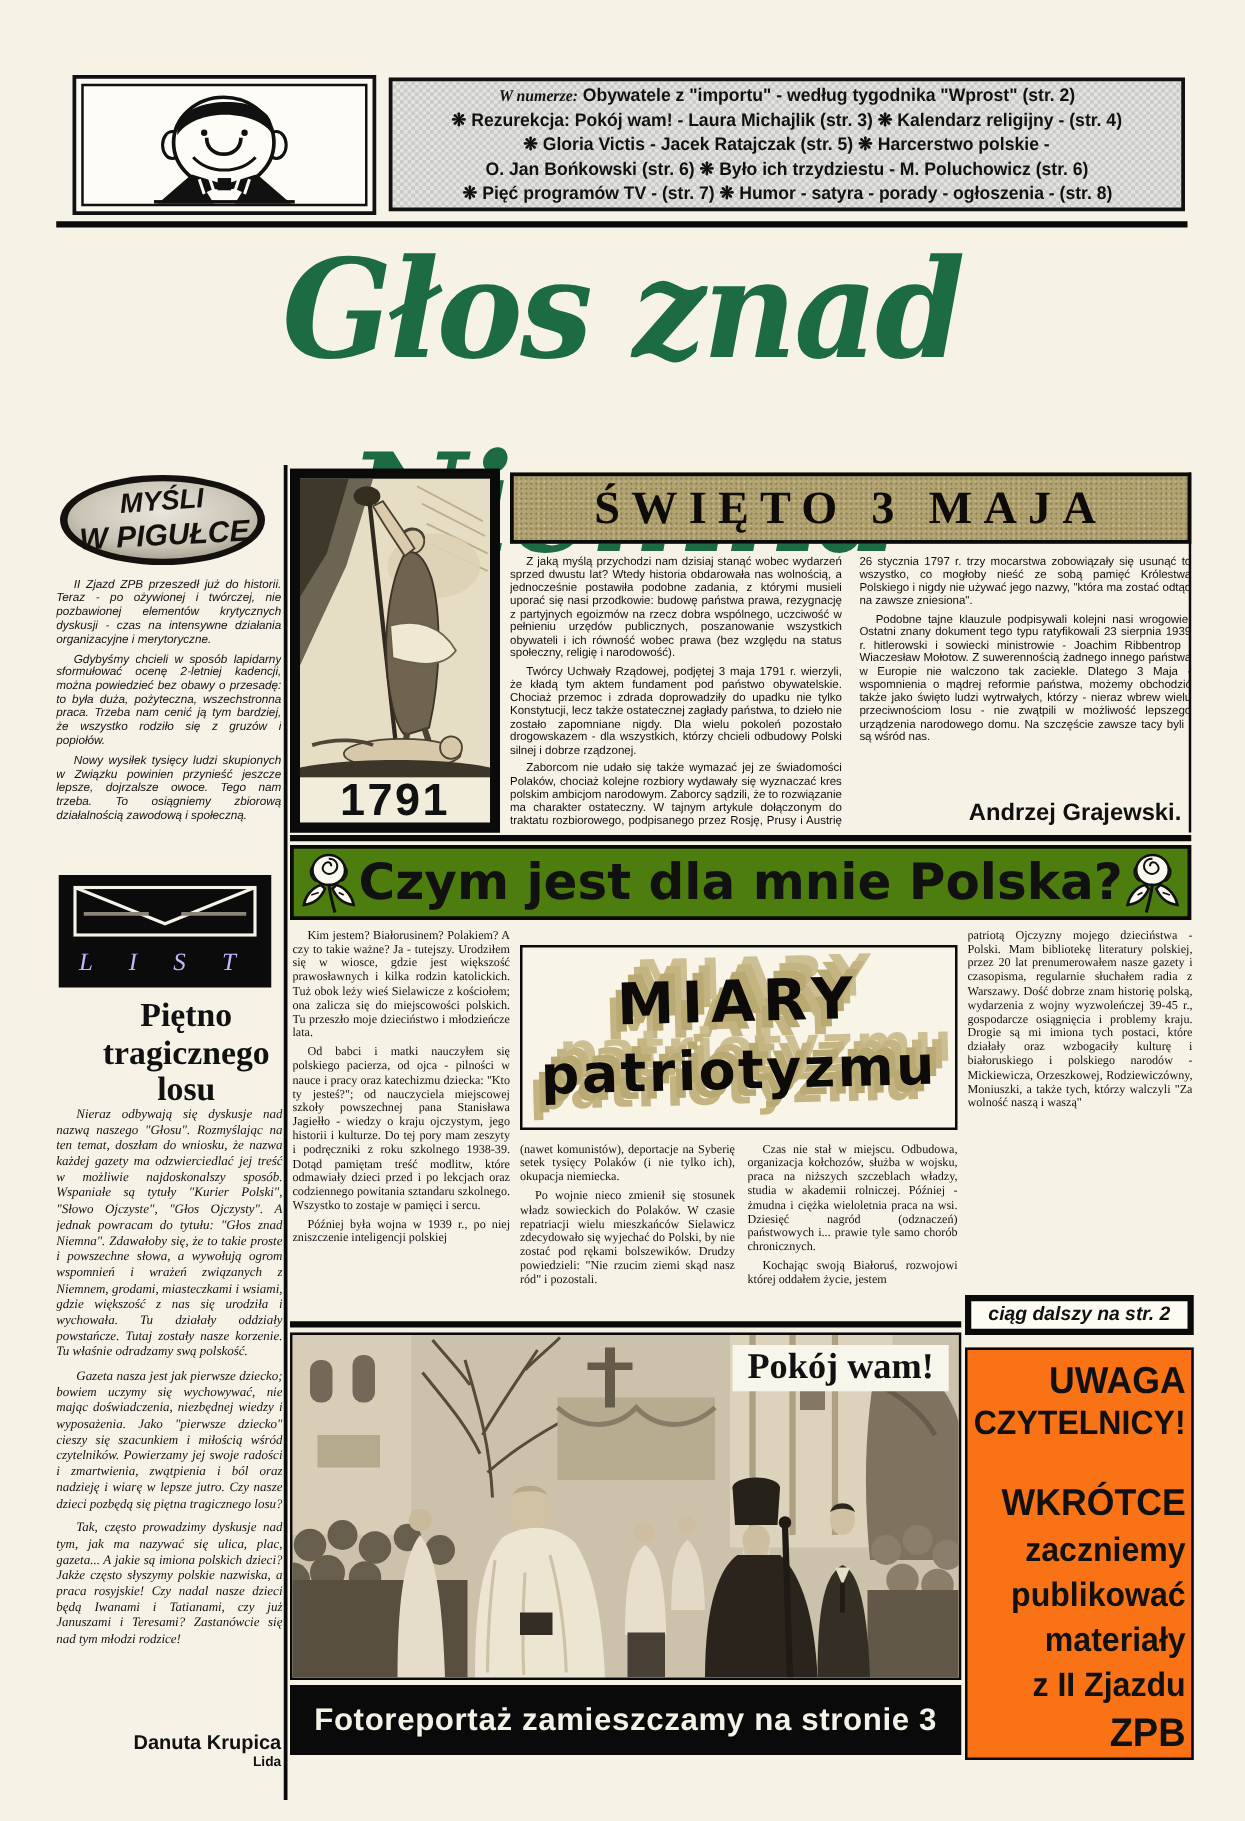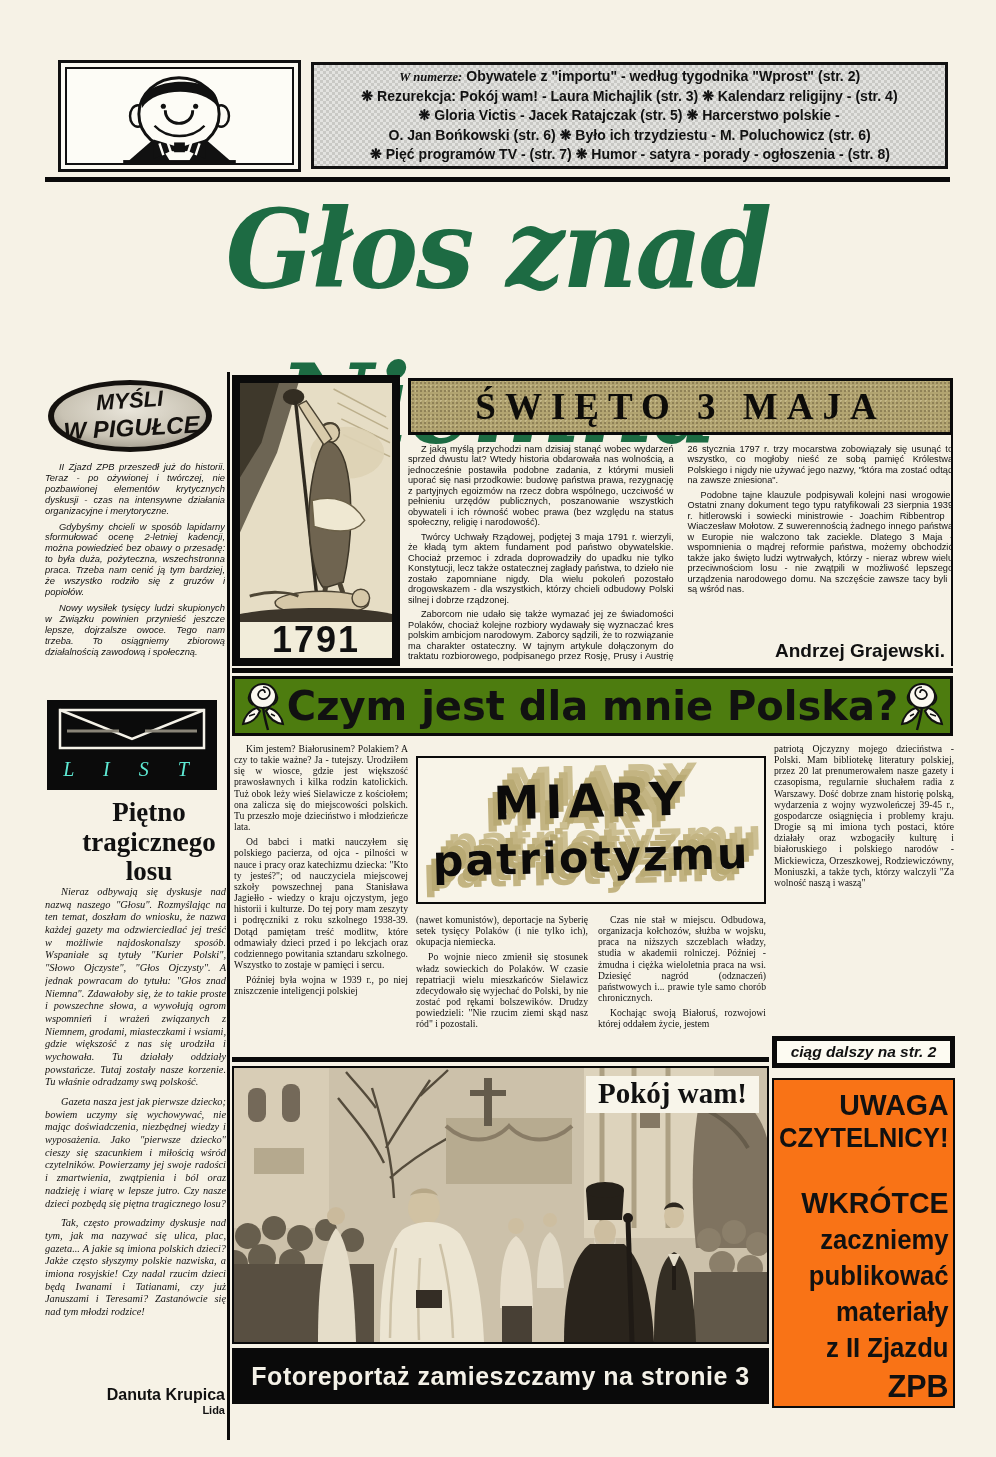--- a/index.html
+++ b/index.html
@@ -36,21 +36,21 @@
     font-weight:bold;font-size:16.5px;letter-spacing:0.2px;}
 
   
   .mysli-badge{left:46px;top:378px;width:168px;height:76px;}
   .mysli-text{left:45px;top:462px;width:180px;height:226px;font-style:italic;font-size:9.4px;
     line-height:1.16;text-align:justify;overflow:hidden;}
   .mysli-text p{margin:0 0 5px;text-indent:14px;}
 
   .list-badge{left:47px;top:700px;width:170px;height:90px;background:#0b0b0b;text-align:center;
     padding-top:7px;box-sizing:border-box;}
-  .list-label{color:#5eead4;font-family:"Liberation Serif",serif;font-style:italic;font-size:20px;
+  .list-label{color:#c4b5fd;font-family:"Liberation Serif",serif;font-style:italic;font-size:20px;
     letter-spacing:12px;margin-top:3px;}
   .list-title{left:59px;top:798px;width:180px;text-align:center;font-family:"Liberation Serif",serif;
     font-weight:bold;font-size:27px;line-height:1.1;}
   .list-text{left:45px;top:886px;width:181px;height:496px;font-family:"Liberation Serif",serif;
     font-style:italic;font-size:10.4px;line-height:1.22;text-align:justify;overflow:hidden;}
   .list-text p{margin:0 0 7px;text-indent:16px;}
   .list-sig{left:45px;top:1386px;width:180px;text-align:right;}
   .list-author{font-weight:bold;font-size:16px;line-height:18px;}
   .list-place{font-weight:bold;font-size:11px;line-height:12px;}
 
@@ -290,21 +290,21 @@
       <path d="M3,3 L75,32 L147,3" fill="none" stroke="#f5f2e8" stroke-width="2.5"></path>
       <line x1="10" y1="24" x2="62" y2="24" stroke="#8a8578" stroke-width="3"></line>
       <line x1="88" y1="24" x2="140" y2="24" stroke="#8a8578" stroke-width="3"></line>
     </svg>
     <div class="list-label">L I S T</div>
   </div>
   <div class="abs list-title">Piętno tragicznego losu</div>
   <div class="abs list-text">
     <p>Nieraz odbywają się dyskusje nad nazwą naszego "Głosu". Rozmyślając na ten temat, doszłam do wniosku, że nazwa każdej gazety ma odzwierciedlać jej treść w możliwie najdoskonalszy sposób. Wspaniałe są tytuły "Kurier Polski", "Słowo Ojczyste", "Głos Ojczysty". A jednak powracam do tytułu: "Głos znad Niemna". Zdawałoby się, że to takie proste i powszechne słowa, a wywołują ogrom wspomnień i wrażeń związanych z Niemnem, grodami, miasteczkami i wsiami, gdzie większość z nas się urodziła i wychowała. Tu działały oddziały powstańcze. Tutaj zostały nasze korzenie. Tu właśnie odradzamy swą polskość.</p>
     <p>Gazeta nasza jest jak pierwsze dziecko; bowiem uczymy się wychowywać, nie mając doświadczenia, niezbędnej wiedzy i wyposażenia. Jako "pierwsze dziecko" cieszy się szacunkiem i miłością wśród czytelników. Powierzamy jej swoje radości i zmartwienia, zwątpienia i ból oraz nadzieję i wiarę w lepsze jutro. Czy nasze dzieci pozbędą się piętna tragicznego losu?</p>
-    <p>Tak, często prowadzimy dyskusje nad tym, jak ma nazywać się ulica, plac, gazeta... A jakie są imiona polskich dzieci? Jakże często słyszymy polskie nazwiska, a imiona rosyjskie! Czy nadal rzucim dzieci będą Iwanami i Tatianami, czy już Januszami i Teresami? Zastanówcie się nad tym młodzi rodzice!</p>
+    <p>Tak, często prowadzimy dyskusje nad tym, jak ma nazywać się ulica, plac, gazeta... A jakie są imiona polskich dzieci? Jakże często słyszymy polskie nazwiska, a praca rosyjskie! Czy nadal nasze dzieci będą Iwanami i Tatianami, czy już Januszami i Teresami? Zastanówcie się nad tym młodzi rodzice!</p>
   </div>
   <div class="abs list-sig">
     <div class="list-author">Danuta Krupica</div>
     <div class="list-place">Lida</div>
   </div>
 
   <div class="abs photo-box">
     <svg viewBox="0 0 533 274" width="533" height="274" preserveAspectRatio="none">
       <rect width="533" height="274" fill="#cdc3ae"></rect>
       <rect x="0" y="0" width="95" height="160" fill="#dbd1bc"></rect>

